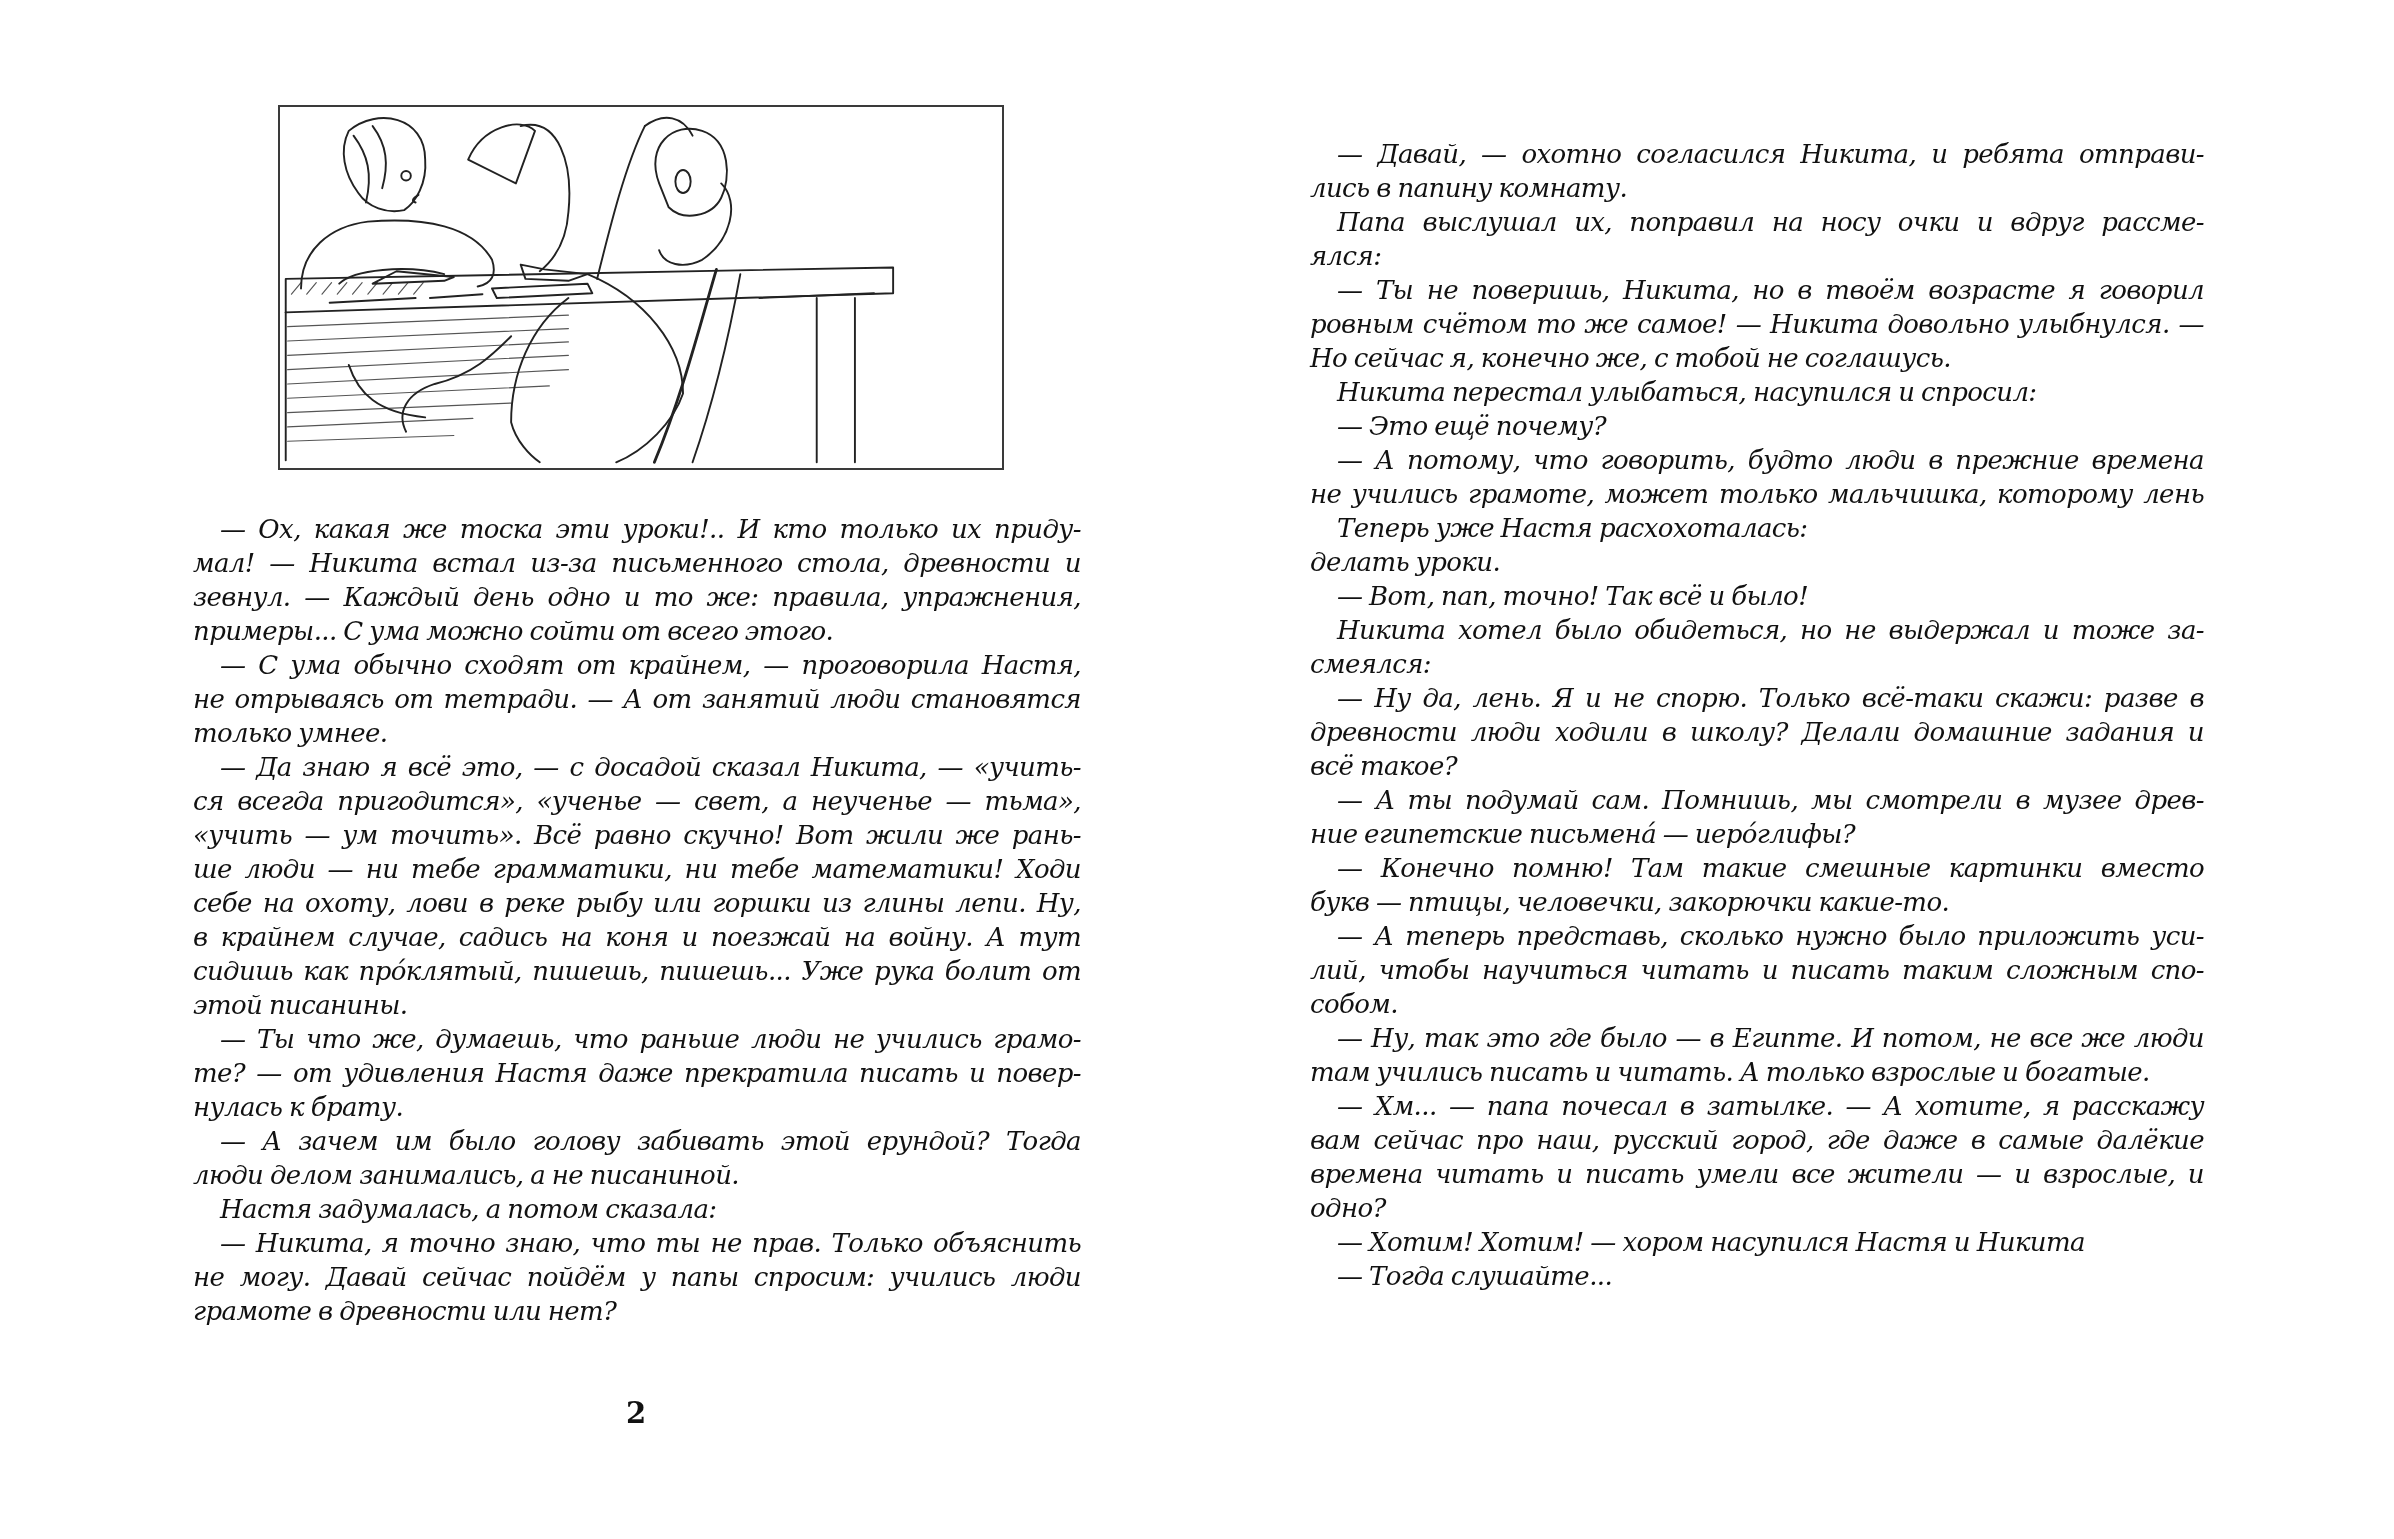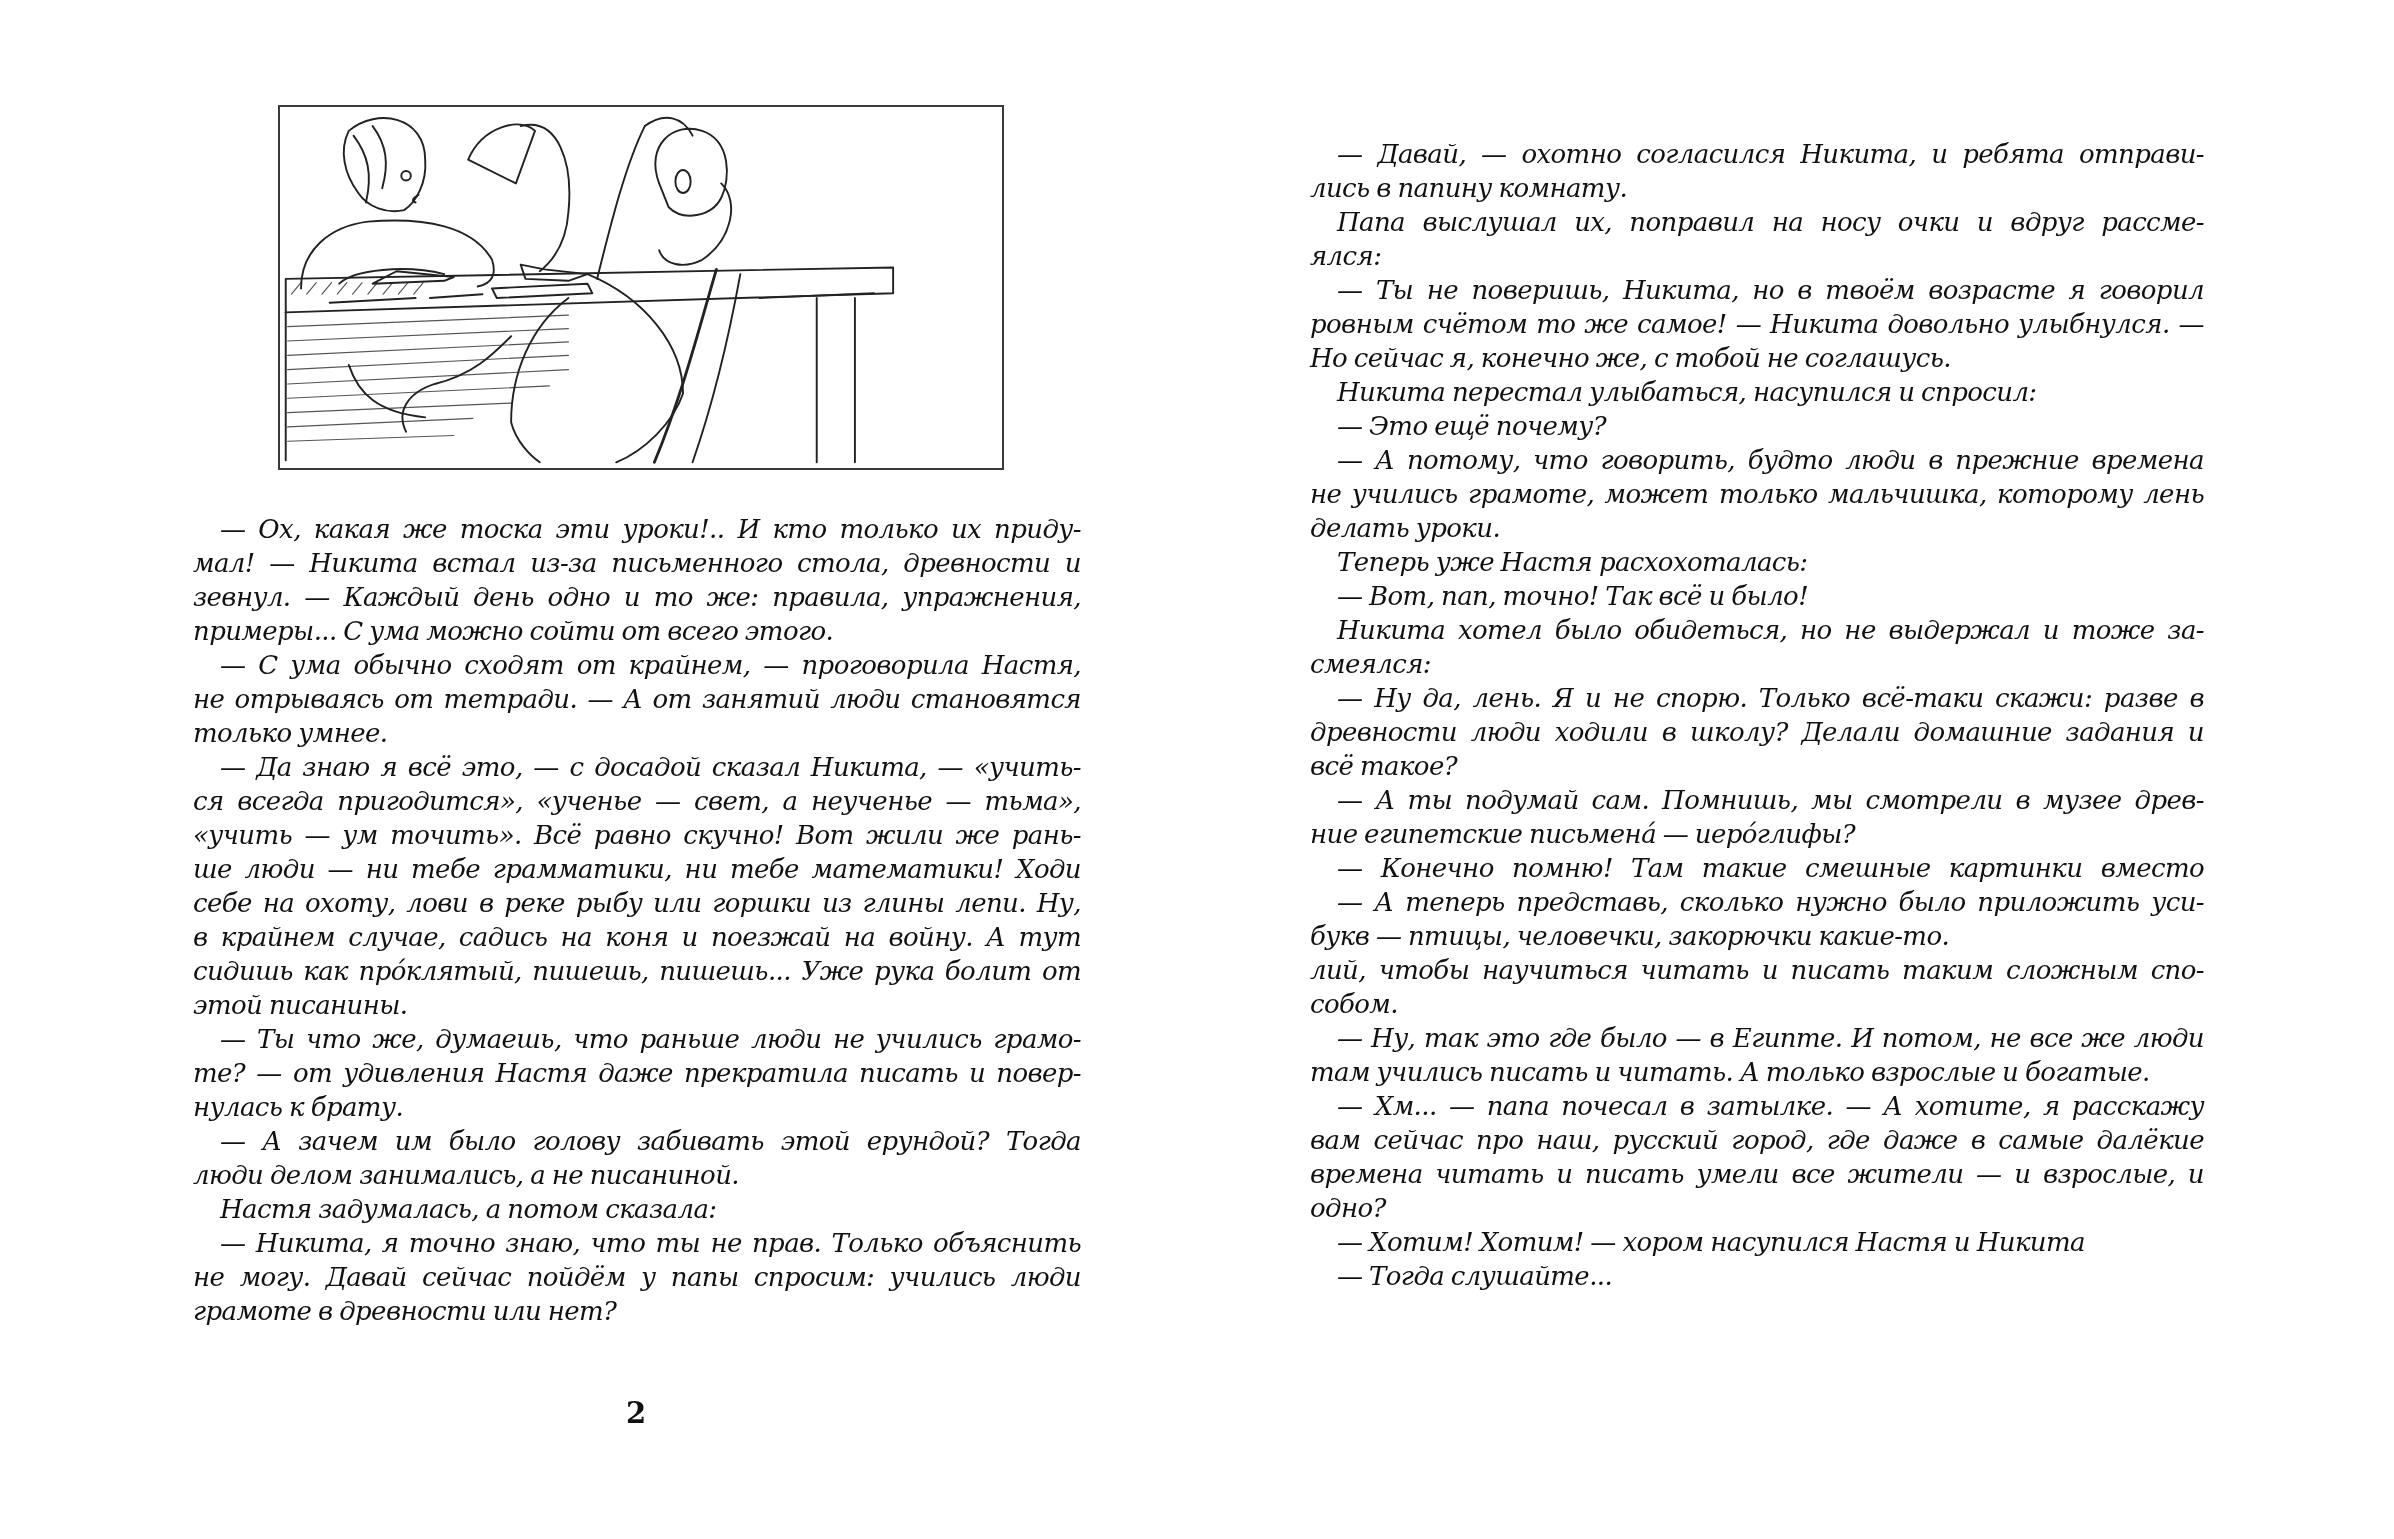--- a/index.html
+++ b/index.html
@@ -144,33 +144,33 @@
         <span class="line last">лись в папину комнату.</span>
         <span class="line indent">Папа выслушал их, поправил на носу очки и вдруг рассме-</span>
         <span class="line last">ялся:</span>
         <span class="line indent">— Ты не поверишь, Никита, но в твоём возрасте я говорил</span>
         <span class="line">ровным счётом то же самое! — Никита довольно улыбнулся. —</span>
         <span class="line last">Но сейчас я, конечно же, с тобой не соглашусь.</span>
         <span class="line indent last">Никита перестал улыбаться, насупился и спросил:</span>
         <span class="line indent last">— Это ещё почему?</span>
         <span class="line indent">— А потому, что говорить, будто люди в прежние времена</span>
         <span class="line">не учились грамоте, может только мальчишка, которому лень</span>
+        <span class="line indent last">Теперь уже Настя расхохоталась:</span>
         <span class="line last">делать уроки.</span>
-        <span class="line indent last">Теперь уже Настя расхохоталась:</span>
         <span class="line indent last">— Вот, пап, точно! Так всё и было!</span>
         <span class="line indent">Никита хотел было обидеться, но не выдержал и тоже за-</span>
         <span class="line last">смеялся:</span>
         <span class="line indent">— Ну да, лень. Я и не спорю. Только всё-таки скажи: разве в</span>
         <span class="line">древности люди ходили в школу? Делали домашние задания и</span>
         <span class="line last">всё такое?</span>
         <span class="line indent">— А ты подумай сам. Помнишь, мы смотрели в музее древ-</span>
         <span class="line last">ние египетские письменá — иерóглифы?</span>
         <span class="line indent">— Конечно помню! Там такие смешные картинки вместо</span>
+        <span class="line last">букв — птицы, человечки, закорючки какие-то.</span>
         <span class="line indent">— А теперь представь, сколько нужно было приложить уси-</span>
-        <span class="line last">букв — птицы, человечки, закорючки какие-то.</span>
         <span class="line">лий, чтобы научиться читать и писать таким сложным спо-</span>
         <span class="line last">собом.</span>
         <span class="line indent">— Ну, так это где было — в Египте. И потом, не все же люди</span>
         <span class="line last">там учились писать и читать. А только взрослые и богатые.</span>
         <span class="line indent">— Хм... — папа почесал в затылке. — А хотите, я расскажу</span>
         <span class="line">вам сейчас про наш, русский город, где даже в самые далёкие</span>
         <span class="line">времена читать и писать умели все жители — и взрослые, и</span>
         <span class="line last">одно?</span>
         <span class="line indent last">— Хотим! Хотим! — хором насупился Настя и Никита</span>
         <span class="line indent last">— Тогда слушайте...</span>

